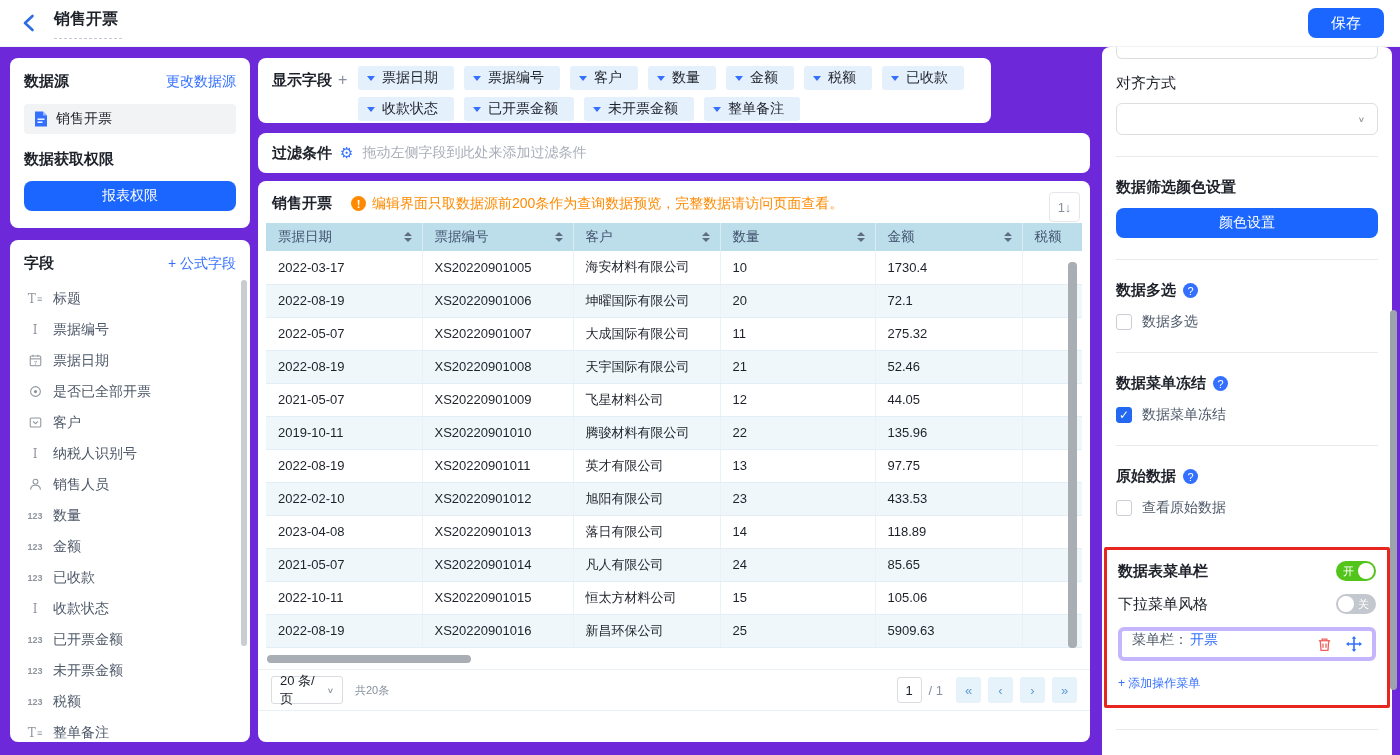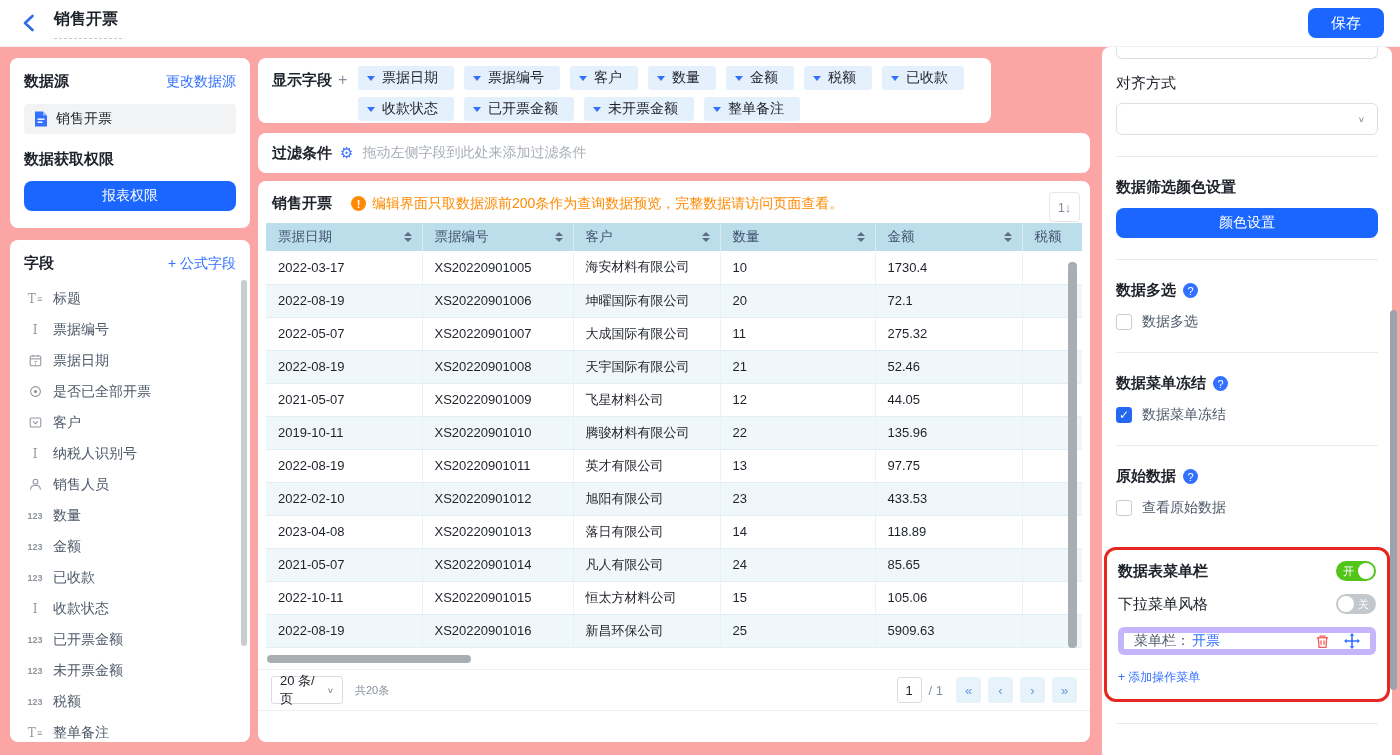--- a/index.html
+++ b/index.html
@@ -1,18 +1,18 @@
 <!DOCTYPE html>
 <html><head>
 <meta charset="utf-8">
 <style>
   * { margin:0; padding:0; box-sizing:border-box; }
   html,body { background:#DDE7F2; }
   body { font-family:"Liberation Sans","DejaVu Sans",sans-serif; }
-  #app { position:relative; width:1400px; height:755px; background:#fca5a5; overflow:hidden; }
+  #app { position:relative; width:1400px; height:755px; background:#6d28d9; overflow:hidden; }
 
   
   .topbar { position:absolute; left:0; top:0; width:1400px; height:47px; background:#fff;
             border-bottom:1px solid #EFF1F4; display:flex; align-items:center; padding:0 16px; z-index:5; }
   .back { width:26px; height:26px; display:flex; align-items:center; justify-content:center; cursor:pointer; }
   .page-title { font-size:16px; font-weight:bold; color:#1D2129; margin-left:12px;
                 border-bottom:1px dashed #C4C9D1; padding:2px 4px 8px 0; }
   .topbar-spacer { flex:1; }
   .btn-primary { background:#1A66FF; color:#fff; border:none; border-radius:8px; font-size:14px;
                  display:flex; align-items:center; justify-content:center; cursor:pointer; }
@@ -108,31 +108,31 @@
          justify-content:flex-end; padding:0 12px; cursor:pointer; }
   .divider { border:none; border-top:1px solid #E8EAEE; margin:21px 0; }
   .color-btn { margin-top:11px; width:100%; height:30px; }
   .sec-h { display:flex; align-items:center; gap:7px; }
   .help { width:15px; height:15px; border-radius:50%; background:#3370FF; color:#fff; font-size:11px;
           display:flex; align-items:center; justify-content:center; cursor:pointer; }
   .chkrow { display:flex; align-items:center; gap:10px; margin-top:13px; font-size:14px; color:#4E5969; cursor:pointer; }
   .chk { width:16px; height:16px; border:1px solid #C9CDD4; border-radius:3px; background:#fff; }
   .chk.on { background:#2468F2; border-color:#2468F2; color:#fff; font-size:12px; display:flex;
             align-items:center; justify-content:center; }
-  .red-sec { border:3px solid #E7261F; border-radius:12px; margin:30px -12px 0; padding:11px 11px 13px; }
+  .red-sec { border:3px solid #E7261F; border-radius:2px; margin:30px -12px 0; padding:11px 11px 13px; }
   .tgl-row { display:flex; align-items:center; justify-content:space-between; margin-bottom:13px; }
   .toggle { position:relative; width:40px; height:20px; border-radius:10px; cursor:pointer; font-size:11px; color:#fff; }
   .toggle .knob { position:absolute; top:2px; width:16px; height:16px; border-radius:50%; background:#fff; }
   .toggle.on { background:#52C41A; }
   .toggle.on .knob { right:2px; }
   .toggle.on .t-lab { position:absolute; left:7px; top:3px; }
   .toggle.off { background:#C3C7CE; }
   .toggle.off .knob { left:2px; }
   .toggle.off .t-lab { position:absolute; right:7px; top:3px; }
-  .menu-row { height:28px; border:6px solid #c4b5fd; border-radius:6px; display:flex; align-items:center;
+  .menu-row { height:34px; border:4px solid #c4b5fd; border-radius:6px; display:flex; 
               padding:0 10px; font-size:14px; }
   .menu-row .pre { color:#4E5969; }
   .menu-row .val { color:#3370FF; margin-left:2px; }
   .menu-row .sp { flex:1; }
   .icobtn { display:flex; align-items:center; justify-content:center; cursor:pointer; margin-left:14px; }
   .add-link { display:block; margin-top:14px; font-size:12px; color:#3370FF; cursor:pointer; }
   .right-scroll { position:absolute; left:1390px; top:310px; width:7px; height:380px; background:#9DA3AB; border-radius:4px; z-index:6; }
 </style>
 </head>
 <body>

